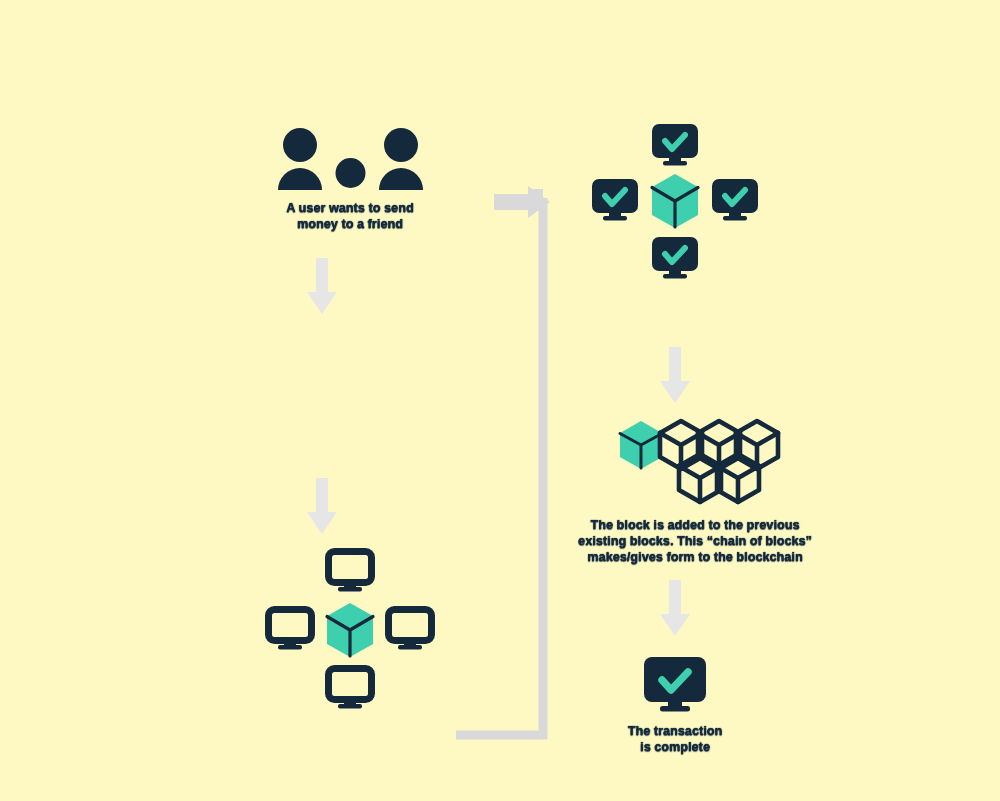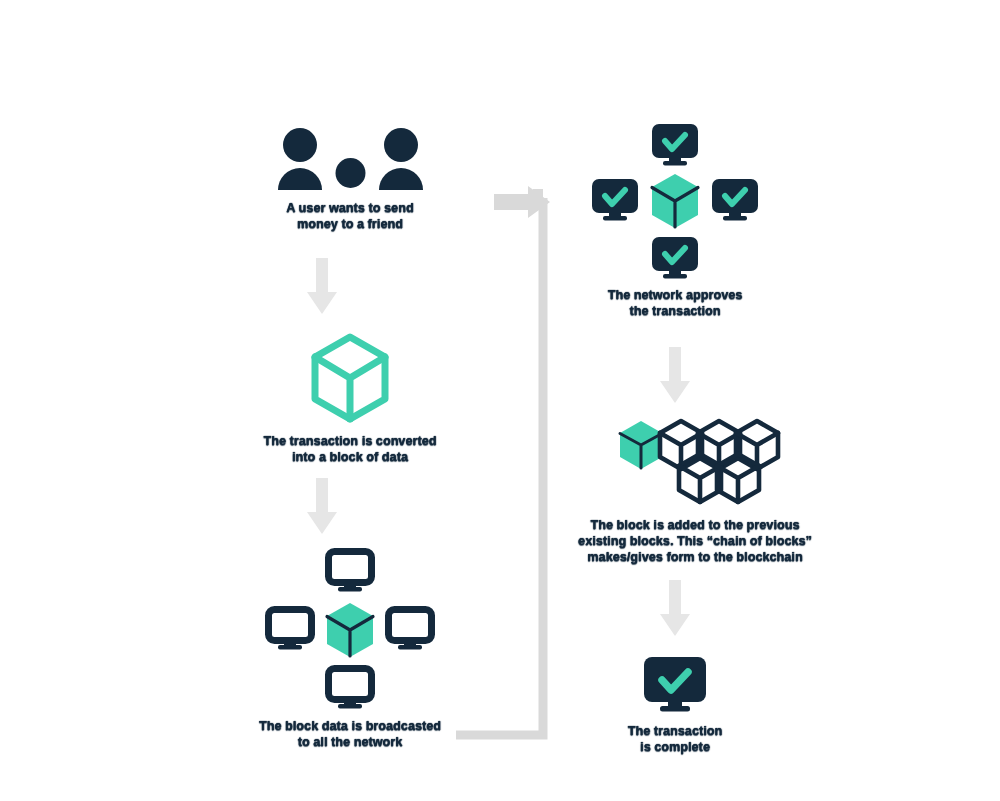--- a/index.html
+++ b/index.html
@@ -13,21 +13,21 @@
     position: relative;
     overflow: hidden;
     font-family: "Liberation Sans", sans-serif;
   }
 
   #canvas {
     position: absolute;
     left: 0; top: 0;
     width: 1000px;
     height: 801px;
-    background: #ffffff;
+    background: #fef9c3;
   }
 
   .node {
     position: absolute;
     display: flex;
     flex-direction: column;
     align-items: center;
   }
 
   .caption {
@@ -94,32 +94,20 @@
     <div class="caption mid">A user wants to send
 money to a friend</div>
   </div>
 
   <div class="arrow-down" style="left:303px; top:258px;">
     <svg width="38" height="56" viewBox="0 0 38 56" aria-hidden="true">
       <path d="M13 0 h12 v34 h9 L19 56 L4 34 h9 z" fill="#e6e6e6"></path>
     </svg>
   </div>
 
-  <div class="node" style="left:205px; top:333px; width:290px;">
-    <div class="icon-row">
-      <svg width="82" height="90" viewBox="0 0 82 90" aria-hidden="true">
-        <g fill="none" stroke="#3ecfae" stroke-width="7" stroke-linejoin="round" stroke-linecap="round">
-          <path d="M41 4 L76 24 V66 L41 86 L6 66 V24 Z"></path>
-          <path d="M41 45 L76 24 M41 45 L6 24 M41 45 V86"></path>
-        </g>
-      </svg>
-    </div>
-    <div class="caption wide">The transaction is converted
-into a block of data</div>
-  </div>
 
   <div class="arrow-down" style="left:303px; top:478px;">
     <svg width="38" height="56" viewBox="0 0 38 56" aria-hidden="true">
       <path d="M13 0 h12 v34 h9 L19 56 L4 34 h9 z" fill="#e6e6e6"></path>
     </svg>
   </div>
 
   <div class="node" style="left:235px; top:548px; width:230px;">
     <div class="cluster">
 
@@ -157,22 +145,20 @@
       </div>
 
       <div style="left:60px; top:117px;">
         <svg width="50" height="44" viewBox="0 0 50 44" aria-hidden="true">
           <rect x="3.5" y="3.5" width="43" height="31" rx="6" fill="none" stroke="#14293c" stroke-width="7"></rect>
           <rect x="19" y="34" width="12" height="6" fill="#14293c"></rect>
           <rect x="13" y="39" width="24" height="4.5" rx="2" fill="#14293c"></rect>
         </svg>
       </div>
     </div>
-    <div class="caption wide">The block data is broadcasted
-to all the network</div>
   </div>
 
   <div class="connector" style="left:450px; top:186px;">
     <svg width="110" height="555" viewBox="0 0 110 555" aria-hidden="true">
       <path d="M6 549 H93 V12" fill="none" stroke="#d9d9d9" stroke-width="9" stroke-linejoin="miter" stroke-linecap="butt"></path>
       <path d="M93 10 H78 L96 0 L96 0 Z" fill="none"></path>
       <path d="M93 12 H83 V3 H93 Z" fill="#d9d9d9"></path>
     </svg>
   </div>
   <div class="connector" style="left:494px; top:186px;">
@@ -222,22 +208,20 @@
 
       <div style="left:65px; top:113px;">
         <svg width="50" height="44" viewBox="0 0 50 44" aria-hidden="true">
           <rect x="2" y="2" width="46" height="34" rx="7" fill="#14293c"></rect>
           <path d="M15 19 l7 8 l13 -14" fill="none" stroke="#3ecfae" stroke-width="6" stroke-linecap="round" stroke-linejoin="round"></path>
           <rect x="19" y="35" width="12" height="5" fill="#14293c"></rect>
           <rect x="13" y="39" width="24" height="4.5" rx="2" fill="#14293c"></rect>
         </svg>
       </div>
     </div>
-    <div class="caption mid">The network approves
-the transaction</div>
   </div>
 
   <div class="arrow-down" style="left:656px; top:347px;">
     <svg width="38" height="56" viewBox="0 0 38 56" aria-hidden="true">
       <path d="M13 0 h12 v34 h9 L19 56 L4 34 h9 z" fill="#e6e6e6"></path>
     </svg>
   </div>
 
   <div class="node" style="left:555px; top:417px; width:280px;">
     <div class="icon-row">

